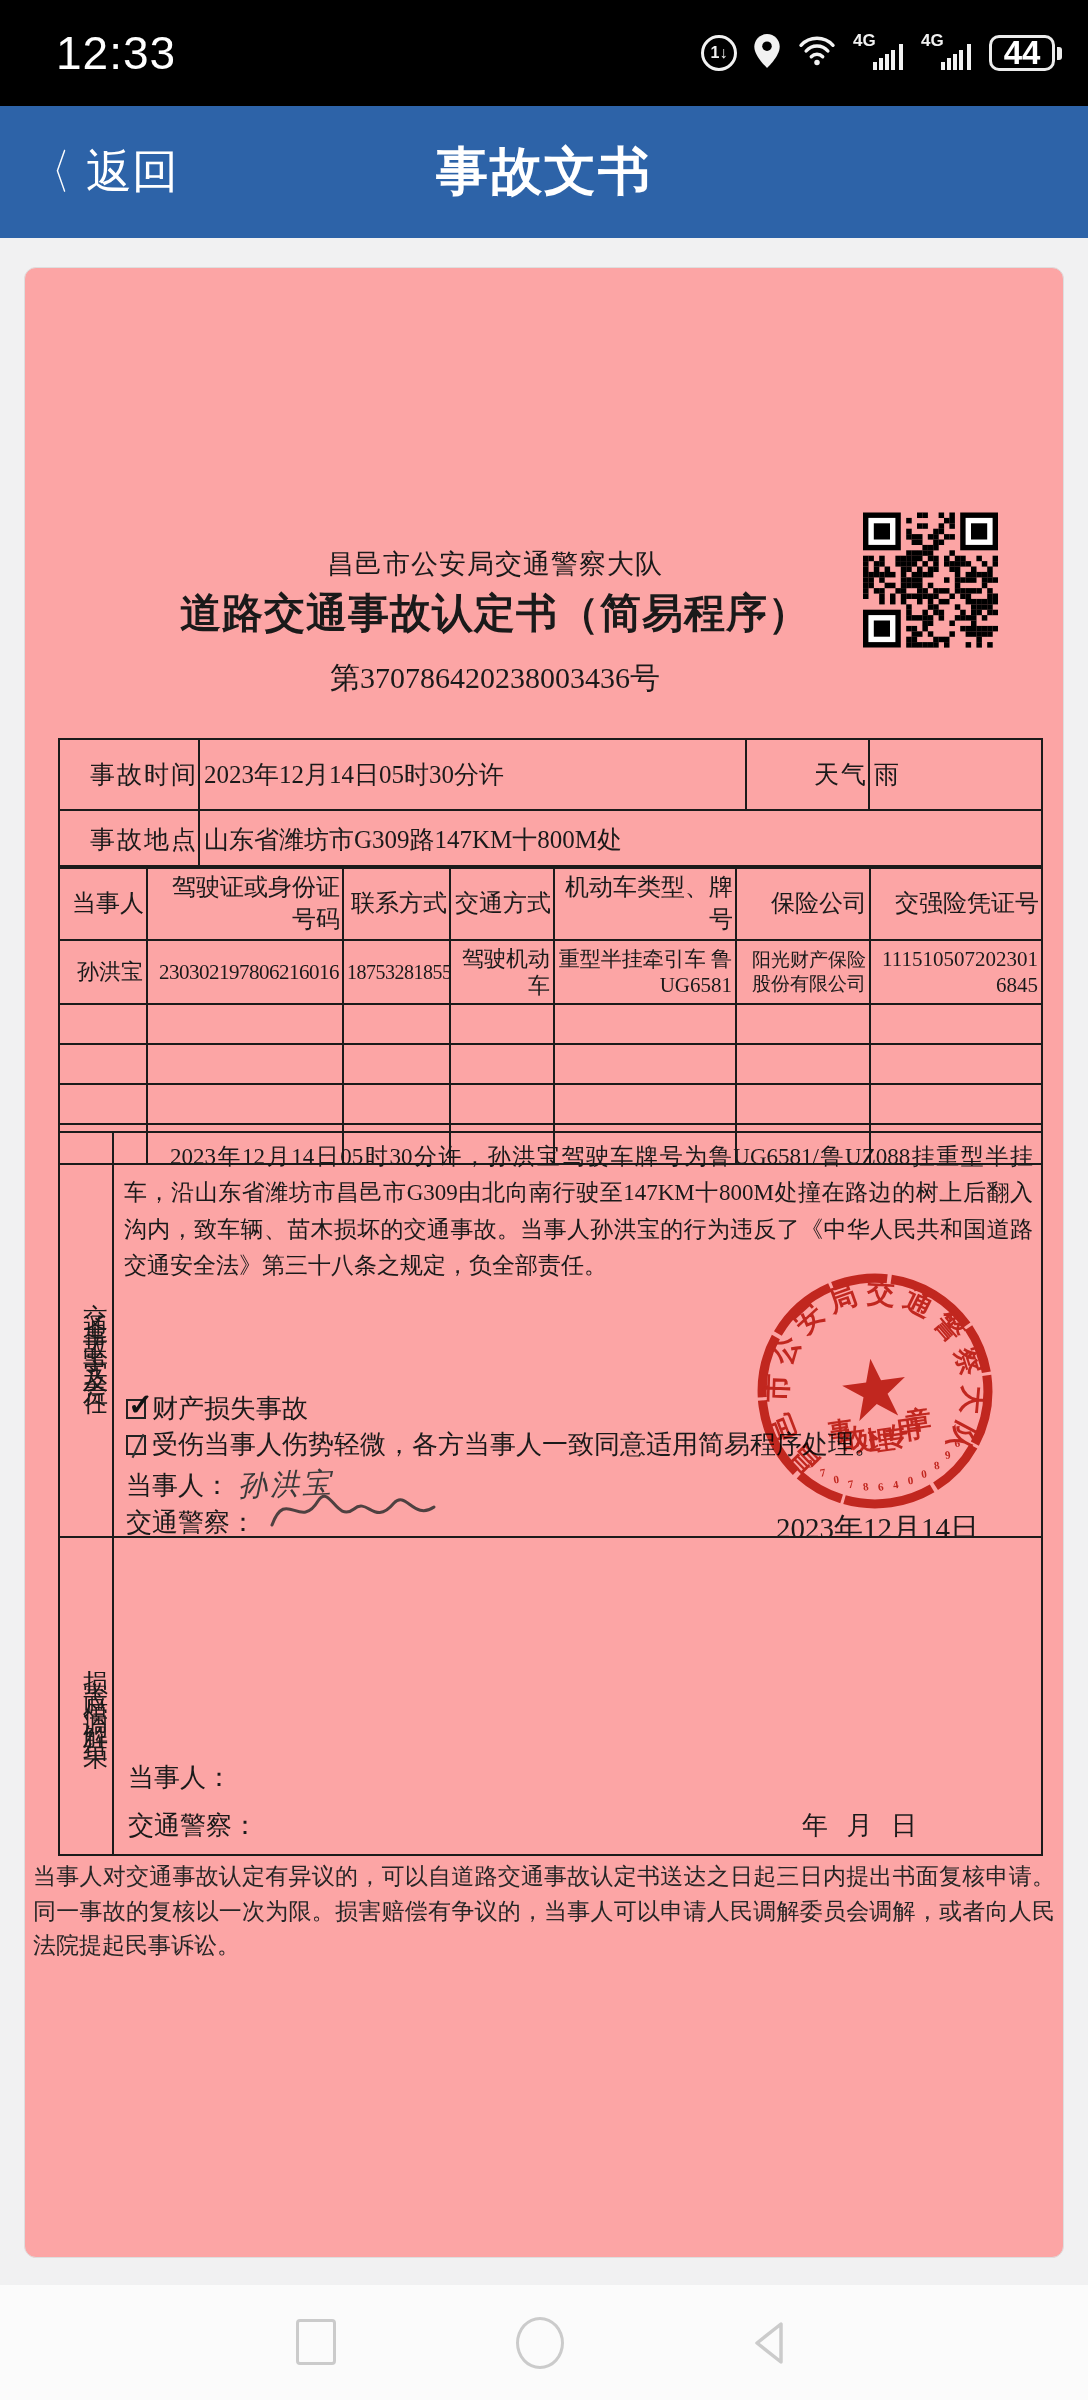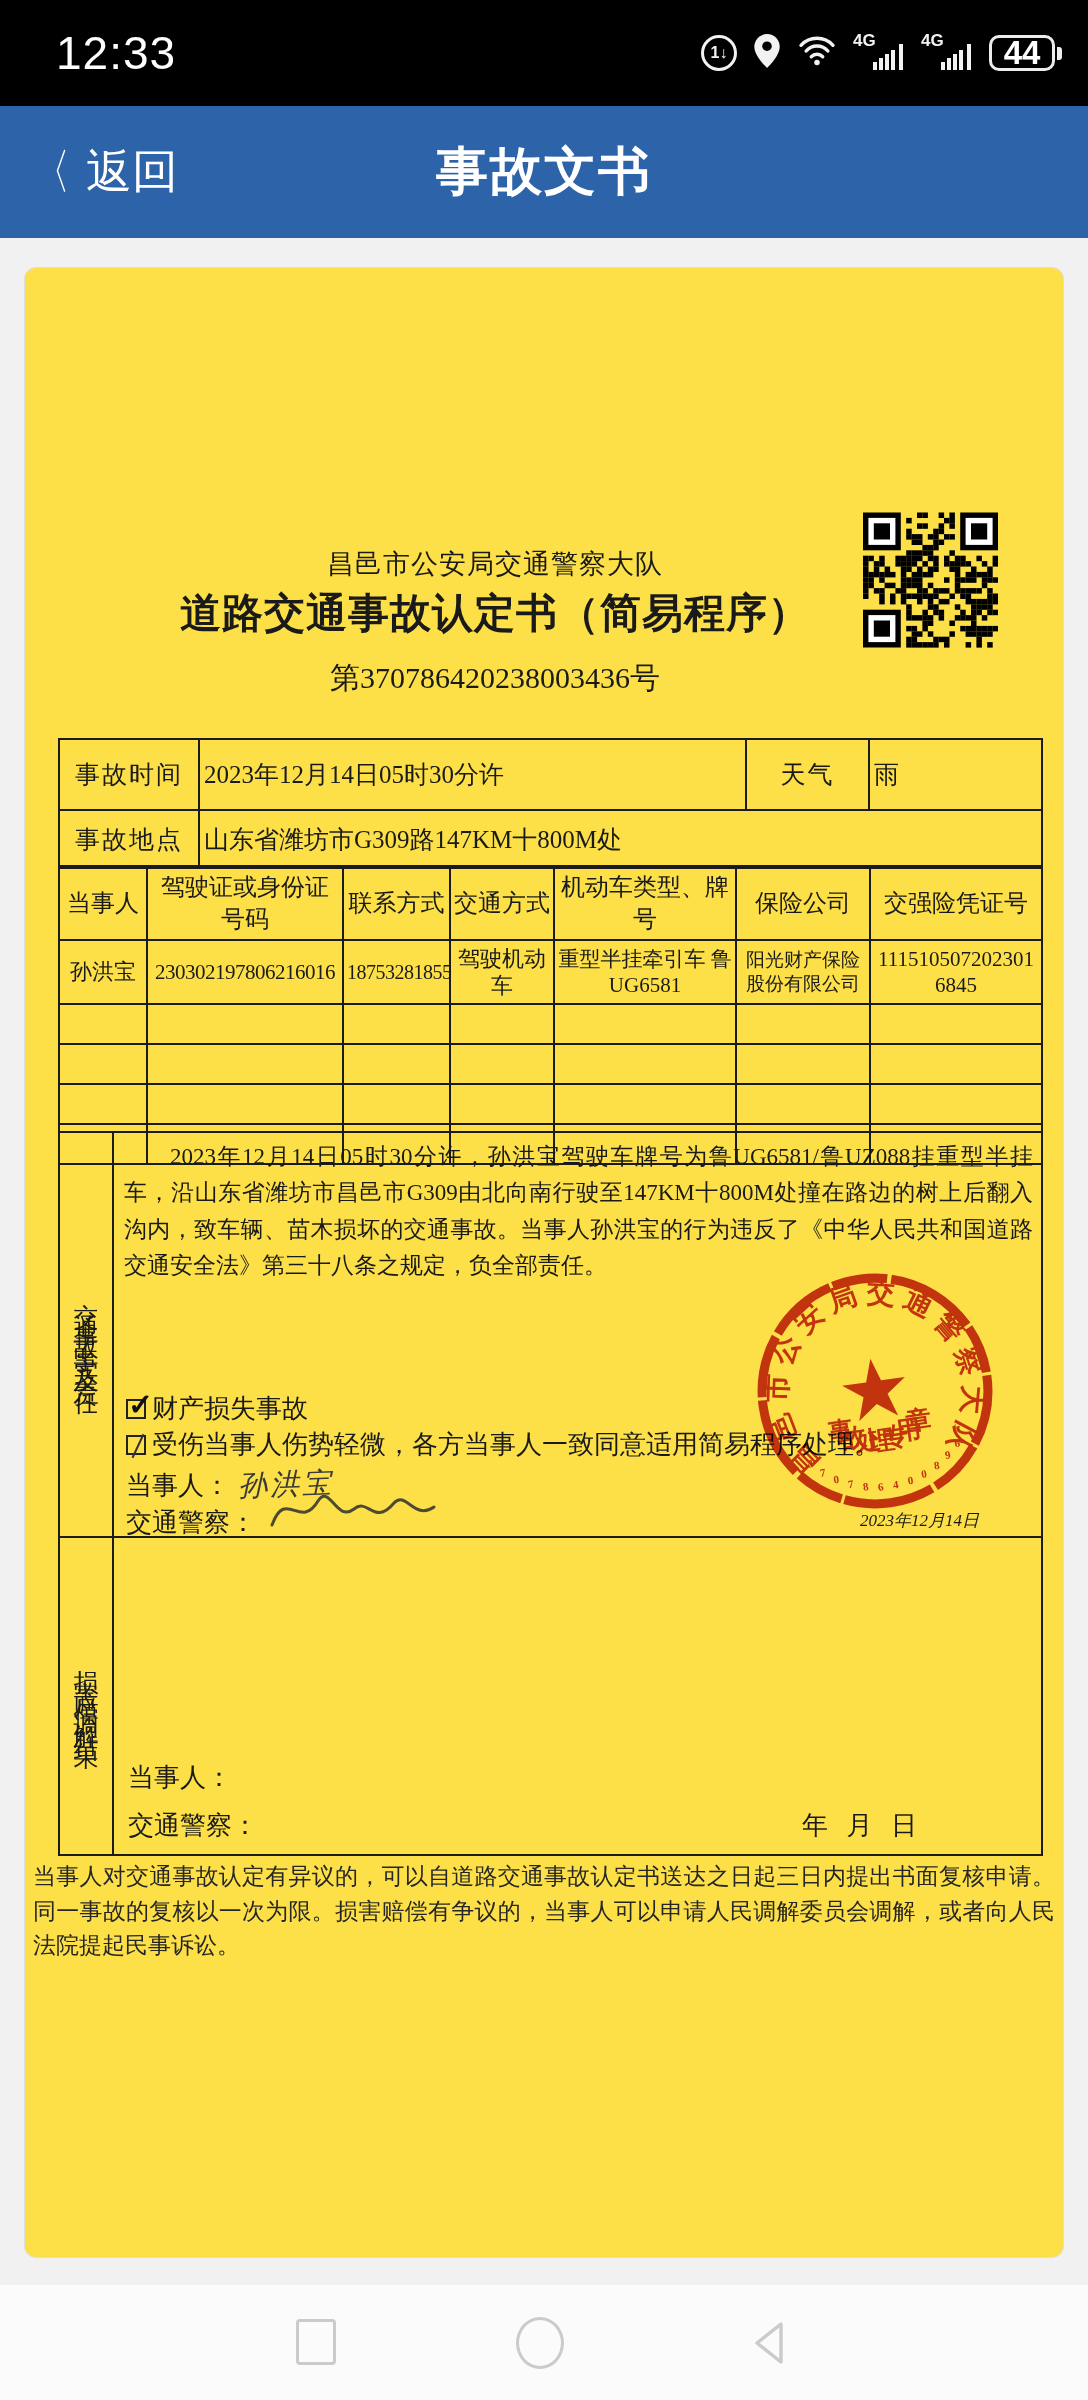--- a/index.html
+++ b/index.html
@@ -29,30 +29,30 @@
     position:absolute; top:106px; left:0; width:1088px; height:132px;
     background:#2d63a8; color:#fff; display:flex; align-items:center;
   }
   .back-btn { position:absolute; left:28px; top:0; height:132px; display:flex; align-items:center; gap:10px;
     font-size:46px; color:#fff; cursor:pointer; }
   .back-chevron { font-size:48px; font-weight:200; transform:scaleX(.75); }
   .header-title { width:100%; text-align:center; font-size:52px; font-weight:bold; letter-spacing:2px; }
   
   .card {
     position:absolute; left:24px; top:267px; width:1040px; height:1991px;
-    background:#fde047; border:1px solid #dedede; border-radius:12px;
+    background:#fca5a5; border:1px solid #dedede; border-radius:12px;
     font-family:"Liberation Serif","DejaVu Serif",serif; color:#1a1a1a;
   }
   .org-name { position:absolute; top:278px; left:0; width:940px; text-align:center; font-size:27px; letter-spacing:1px; }
   .doc-title { position:absolute; top:318px; left:0; width:940px; text-align:center; font-size:41px; font-weight:600; letter-spacing:1px; }
   .doc-number { position:absolute; top:390px; left:0; width:940px; text-align:center; font-size:30px; }
   .qr { position:absolute; top:241px; left:838px; width:135px; height:142px; }
   
   table { border-collapse:collapse; table-layout:fixed; width:983px; margin-left:33px; }
-  td, th { border:2px solid #1b1b1b; font-weight:normal; text-align:center; overflow:hidden; }
+  td, th { border:2px solid #1b1b1b; font-weight:normal; text-align:right; overflow:hidden; }
   .t-info { position:absolute; top:470px; }
   .t-info td { font-size:25px; }
   .t-info .lbl { letter-spacing:2px; }
   .t-info .val { text-align:left; padding-left:4px; }
   .t-info tr:nth-child(1) { height:71px; }
   .t-info tr:nth-child(2) { height:58px; }
   .t-party { position:absolute; top:597px; }
   .t-party th { font-size:24px; padding:4px 2px; height:44px; }
   .t-party td { font-size:22px; line-height:1.25; padding:2px 3px; }
   .t-party tr.data-row { height:64px; }
@@ -75,21 +75,21 @@
   .cbox { display:inline-block; width:20px; height:20px; border:2px solid #222; position:relative;
     margin-right:6px; vertical-align:-2px; }
   .cbox.check::after { content:"✓"; position:absolute; left:0px; top:-14px; font-size:30px; font-weight:bold; color:#111; }
   .cbox.slash::after { content:""; position:absolute; left:9px; top:-4px; width:2px; height:26px;
     background:#333; transform:rotate(25deg); }
   .party-line { position:absolute; top:332px; left:12px; font-size:26px; }
   .hand { display:inline-block; font-style:italic; font-size:29px; color:#3a3a3a;
     transform:rotate(-2deg); margin-left:8px; letter-spacing:3px; }
   .police-line { position:absolute; top:372px; left:12px; font-size:26px; }
   .sign-svg { position:absolute; top:344px; left:150px; }
-  .fact-date { position:absolute; top:376px; right:62px; font-size:17px;font-style:italic; }
+  .fact-date { position:absolute; top:376px; right:62px; font-size:29px; }
   .seal { position:absolute; top:132px; left:635px; width:252px; height:252px;
     transform:rotate(-8deg); opacity:.92; mix-blend-mode:multiply; z-index:3; }
   .med-party { position:absolute; top:222px; left:14px; font-size:26px; }
   .med-police { position:absolute; top:270px; left:14px; font-size:26px; }
   .med-date { position:absolute; top:270px; right:118px; font-size:26px; letter-spacing:6px; }
   .footer-note { position:absolute; top:1592px; left:8px; width:1022px; font-size:23px;
     line-height:1.5; text-align:justify; color:#262626; }
   .remark { position:absolute; top:1666px; left:8px; width:1010px; font-size:23px;
     padding-left:44px; color:#222; }
   

